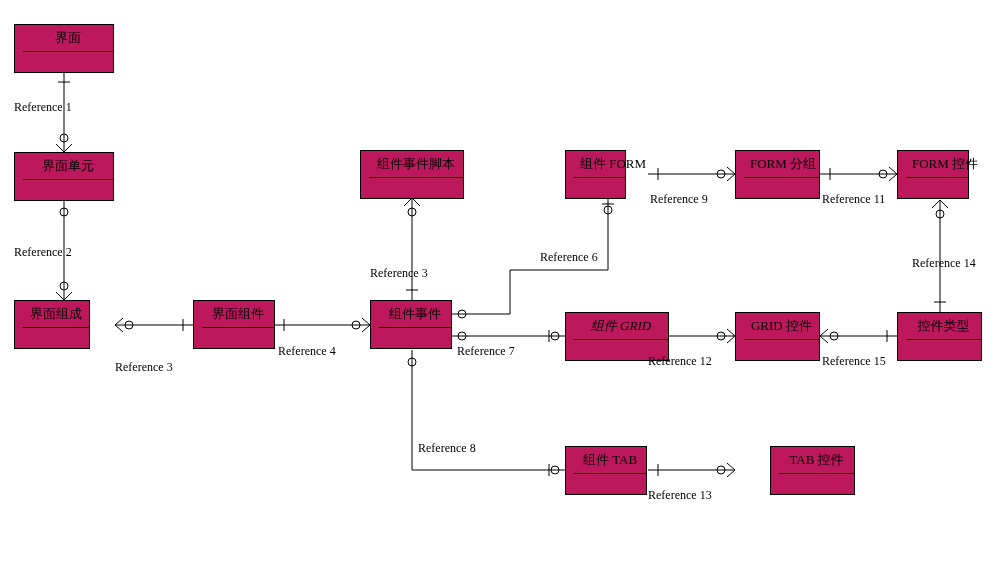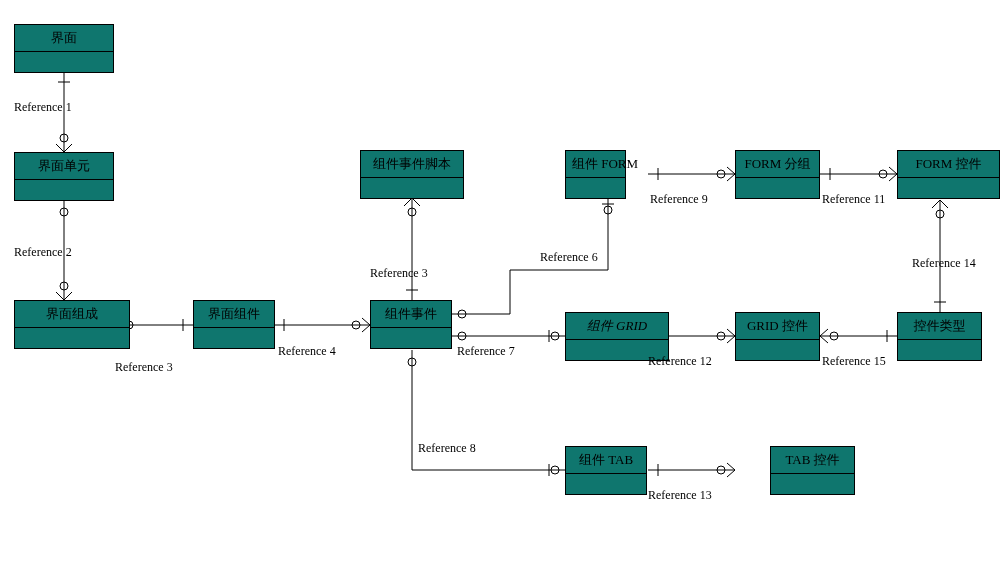--- a/index.html
+++ b/index.html
@@ -10,22 +10,23 @@
     background: #fff;
     font-family: "SimSun", "Songti SC", serif;
     font-size: 13px;
     color: #000;
     position: relative;
     overflow: hidden;
   }
   .entity {
     position: absolute;
     border: 1px solid #000;
-    background: #0f766e;
+    background: #be185d;
     text-align: center;
+    padding-left: 8px;
   }
   .entity .hdr {
     border-bottom: 1px solid #000;
     padding: 4px 6px;
     white-space: nowrap;
   }
   .entity .body {
     height: 20px;
     border-bottom: 1px solid #000;
   }
@@ -128,21 +129,21 @@
 <div class="entity" style="left:14px; top:24px; width:100px;">
   <div class="hdr">界面</div>
   <div class="body"></div>
 </div>
 
 <div class="entity" style="left:14px; top:152px; width:100px;">
   <div class="hdr">界面单元</div>
   <div class="body"></div>
 </div>
 
-<div class="entity" style="left:14px; top:300px; width:116px;">
+<div class="entity" style="left:14px; top:300px; width:76px;">
   <div class="hdr">界面组成</div>
   <div class="body"></div>
 </div>
 
 <div class="entity" style="left:193px; top:300px; width:82px;">
   <div class="hdr">界面组件</div>
   <div class="body"></div>
 </div>
 
 <div class="entity" style="left:360px; top:150px; width:104px;">
@@ -158,21 +159,21 @@
 <div class="entity" style="left:565px; top:150px; width:61px;">
   <div class="hdr">组件 FORM</div>
   <div class="body"></div>
 </div>
 
 <div class="entity" style="left:735px; top:150px; width:85px;">
   <div class="hdr">FORM 分组</div>
   <div class="body"></div>
 </div>
 
-<div class="entity" style="left:897px; top:150px; width:103px;text-align:center;">
+<div class="entity" style="left:897px; top:150px; width:72px;text-align:center;">
   <div class="hdr">FORM 控件</div>
   <div class="body"></div>
 </div>
 
 <div class="entity" style="left:565px; top:312px; width:104px;font-style:italic;">
   <div class="hdr">组件 GRID</div>
   <div class="body"></div>
 </div>
 
 <div class="entity" style="left:735px; top:312px; width:85px;">

